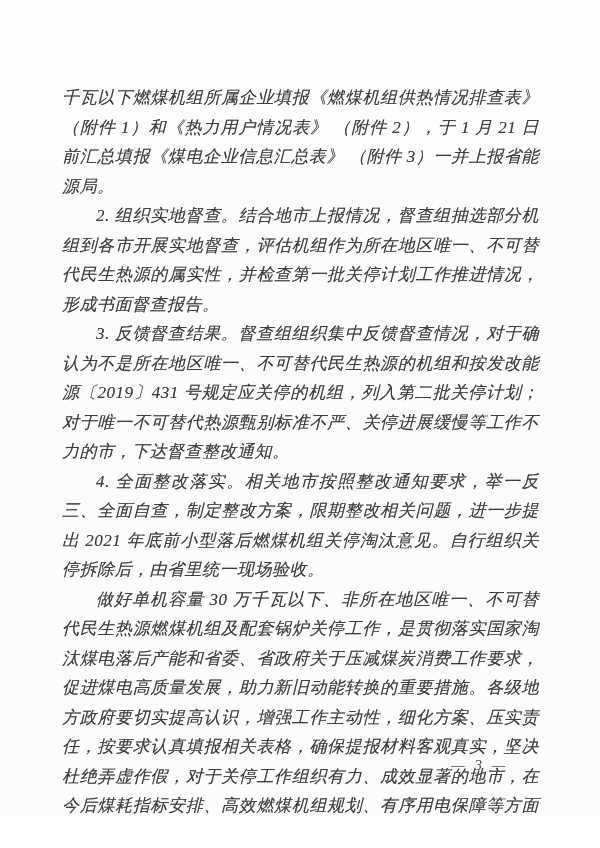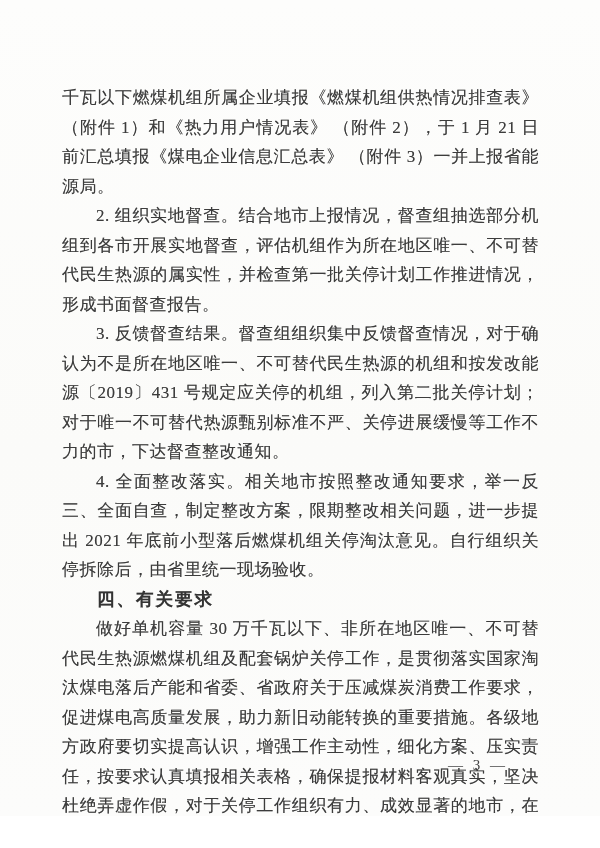--- a/index.html
+++ b/index.html
@@ -9,20 +9,21 @@
   }
   .page {
     position: relative;
     width: 600px;
     height: 816px;
     margin: 0 auto;
     background: linear-gradient(180deg, #fdfdfc 0%, #fbfbf9 55%, #fcfcfb 100%);
     overflow: hidden;
     font-family: "Liberation Serif", "DejaVu Serif", serif;
     color: #3c3c3c;
+    font-style: italic;
   }
   .body-text {
     position: absolute;
     left: 62px;
     right: 61px;
     top: 83px;
     font-size: 17px;
     line-height: 29.5px;
     text-align: justify;
     letter-spacing: 0.5px;
@@ -57,17 +58,16 @@
 </style>
 </head>
 <body>
 
 <div class="page">
   <div class="body-text">
     <p class="para no-indent">千瓦以下燃煤机组所属企业填报《燃煤机组供热情况排查表》（附件 1）和《热力用户情况表》 （附件 2），于 1 月 21 日前汇总填报《煤电企业信息汇总表》 （附件 3）一并上报省能源局。</p>
     <p class="para">2. 组织实地督查。结合地市上报情况，督查组抽选部分机组到各市开展实地督查，评估机组作为所在地区唯一、不可替代民生热源的属实性，并检查第一批关停计划工作推进情况，形成书面督查报告。</p>
     <p class="para">3. 反馈督查结果。督查组组织集中反馈督查情况，对于确认为不是所在地区唯一、不可替代民生热源的机组和按发改能源〔2019〕431 号规定应关停的机组，列入第二批关停计划；对于唯一不可替代热源甄别标准不严、关停进展缓慢等工作不力的市，下达督查整改通知。</p>
     <p class="para">4. 全面整改落实。相关地市按照整改通知要求，举一反三、全面自查，制定整改方案，限期整改相关问题，进一步提出 2021 年底前小型落后燃煤机组关停淘汰意见。自行组织关停拆除后，由省里统一现场验收。</p>
-    <h3 class="section-heading">四、有关要求</h3>
     <p class="para">做好单机容量 30 万千瓦以下、非所在地区唯一、不可替代民生热源燃煤机组及配套锅炉关停工作，是贯彻落实国家淘汰煤电落后产能和省委、省政府关于压减煤炭消费工作要求，促进煤电高质量发展，助力新旧动能转换的重要措施。各级地方政府要切实提高认识，增强工作主动性，细化方案、压实责任，按要求认真填报相关表格，确保提报材料客观真实，坚决杜绝弄虚作假，对于关停工作组织有力、成效显著的地市，在今后煤耗指标安排、高效燃煤机组规划、有序用电保障等方面给予适当倾斜；对于关</p>
   </div>
   <div class="page-number">— 3 —</div>
 </div>
 
 </body></html>

